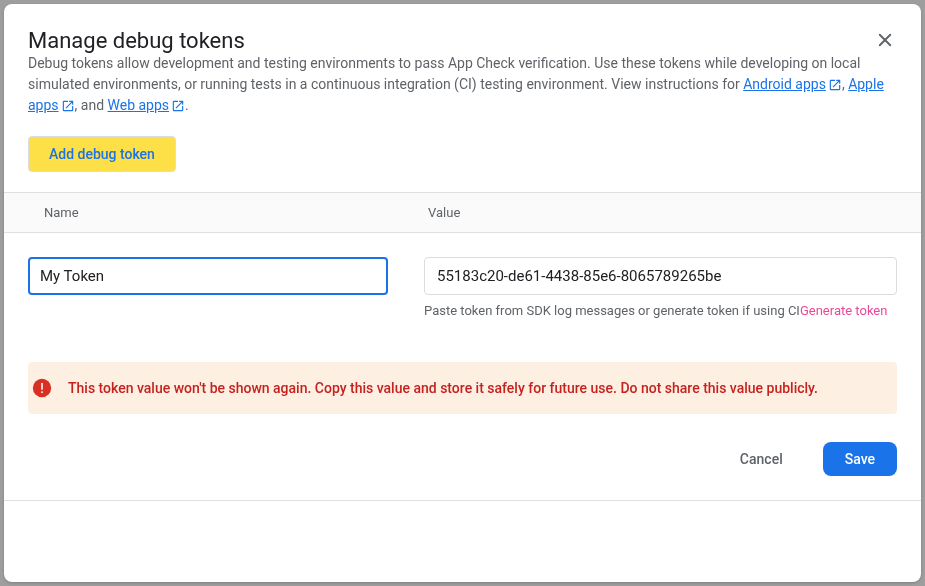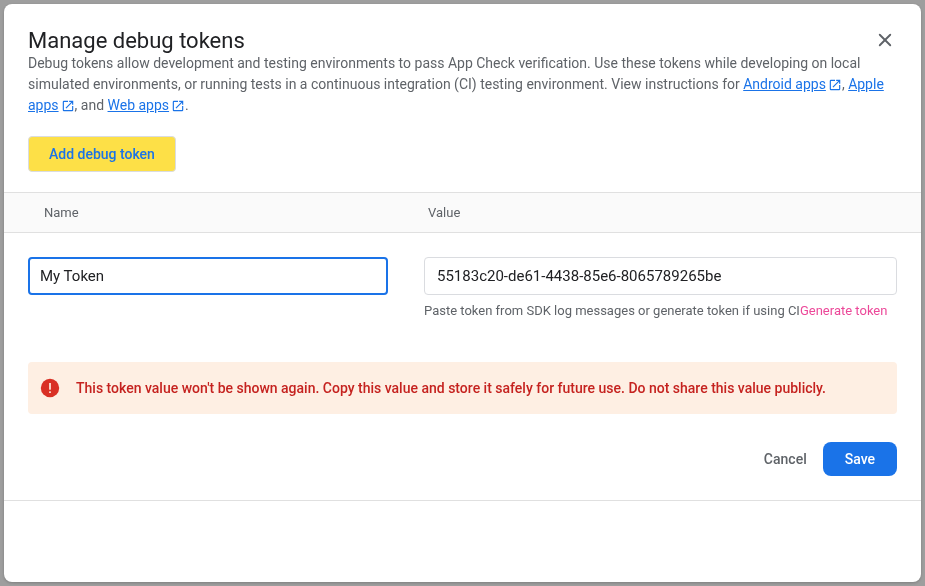--- a/index.html
+++ b/index.html
@@ -148,39 +148,39 @@
       background: none;
       border: none;
       cursor: pointer;
       font-family: inherit;
       padding: 0;
     }
     .warning {
       margin: 20px 24px 0 24px;
       background: #feefe3;
       border-radius: 4px;
-      padding: 16px 12px;
+      padding: 16px 4px;
       display: flex;
       align-items: center;
       gap: 16px;
     }
     .warning-icon {
       flex-shrink: 0;
       width: 20px;
       height: 20px;
     }
     .warning-text {
       font-size: 14px;
       color: #c5221f;
       font-weight: 500;
     }
     .actions {
       display: flex;
       justify-content: flex-end;
-      gap: 0;
+      gap: 24px;
       padding: 28px 24px 24px 24px;
       border-bottom: 1px solid #e0e0e0;
     }
     .btn-cancel {
       background: none;
       border: none;
       color: #5f6368;
       font-size: 14px;
       font-weight: 500;
       padding: 9px 16px;

